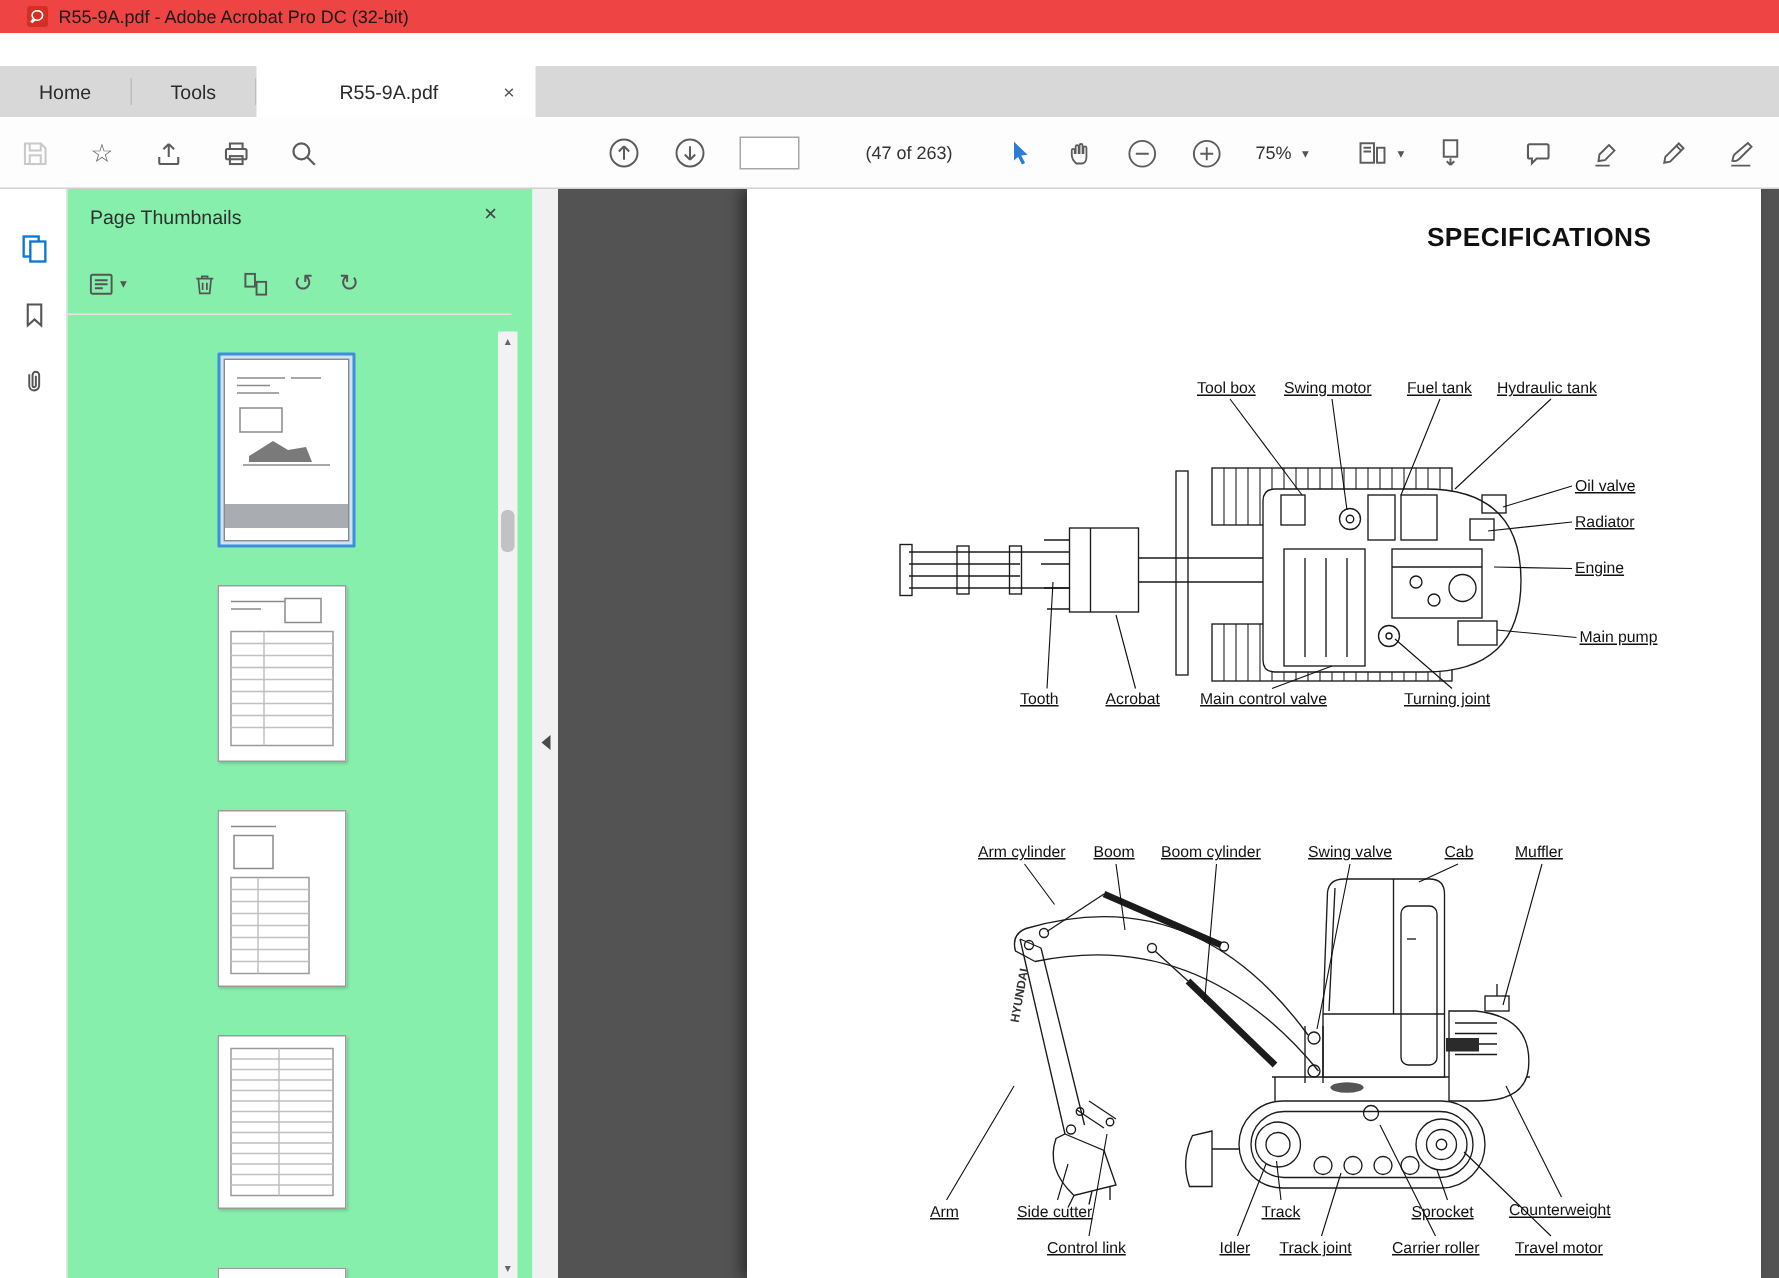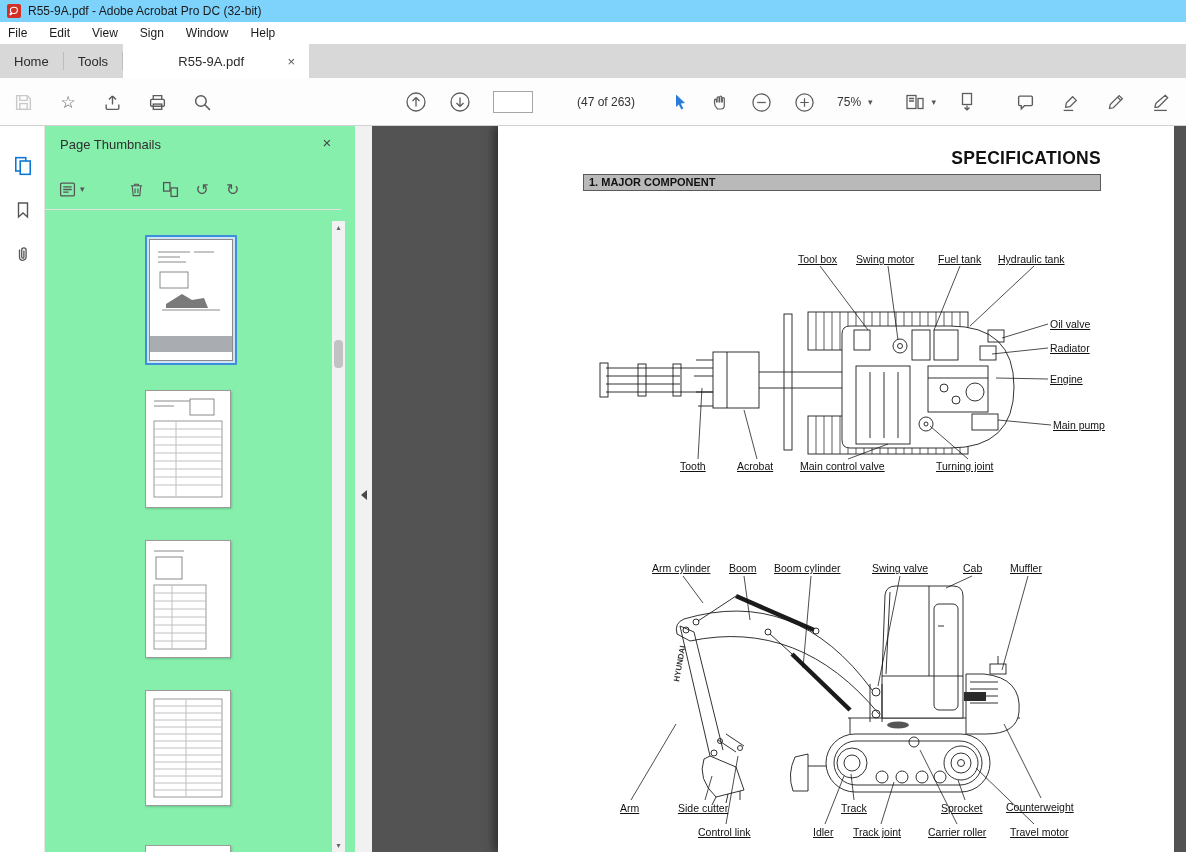--- a/index.html
+++ b/index.html
@@ -1,30 +1,30 @@
 <!DOCTYPE html>
 <html><head>
 <meta charset="utf-8">
 <style>
   * { box-sizing: border-box; margin: 0; padding: 0; }
   html,body { width:1186px; height:852px; }
   body { font-family:"Liberation Sans", sans-serif; background:#fff; overflow:hidden; position:relative; }
   .app { position:absolute; inset:0; width:1186px; height:852px; }
 
   
-  .titlebar { position:absolute; left:0; top:0; width:1186px; height:22px; background:#7dd3fc; display:flex; align-items:center; padding-left:7px; gap:7px; }
+  .titlebar { position:absolute; left:0; top:0; width:1186px; height:22px; background:#ef4444; display:flex; align-items:center; padding-left:18px; gap:7px; }
   .titlebar .title { font-size:12px; color:#1a1a1a; }
 
   
   .menubar { position:absolute; left:0; top:22px; width:1186px; height:22px; background:#fff; display:flex; align-items:center; padding-left:8px; gap:22px; }
   .menubar span { font-size:12px; color:#1a1a1a; cursor:default; }
 
   
   .tabbar { position:absolute; left:0; top:44px; width:1186px; height:34px; background:#d8d8d8; display:flex; align-items:stretch; }
-  .tab { display:flex; align-items:center; justify-content:flex-start; font-size:13px; color:#2b2b2b; padding:0 14px; position:relative; }
+  .tab { display:flex; align-items:center; justify-content:flex-start; font-size:13px; color:#2b2b2b; padding:0 26px; position:relative; }
   .tab.inactive { background:transparent; }
   .tab-sep { width:1px; height:18px; background:#bdbdbd; align-self:center; }
   .tab.doc { background:#fff; width:186px; padding:0 10px 0 16px; justify-content:space-between; }
   .tab.doc .close { font-size:13px; color:#555; padding:0 4px; }
 
   
   .toolbar { position:absolute; left:0; top:78px; width:1186px; height:48px; background:#fdfdfd; border-bottom:1px solid #d2d2d2; }
   .tgroup { position:absolute; top:0; height:48px; display:flex; align-items:center; }
   .tg-left { left:14px; gap:26px; }
   .tg-center { left:405px; gap:22px; }
@@ -81,28 +81,20 @@
 <div class="app">
 
   <div class="titlebar">
     <svg width="14" height="14" viewBox="0 0 14 14">
       <rect x="0" y="0" width="14" height="14" rx="2" fill="#d32f26"></rect>
       <path d="M7 3.2c1.9 0 3.4 1.2 3.4 2.9 0 1.9-1.6 3.4-3.6 3.4-.6 0-1.2-.1-1.7-.4l-1.4 1.7-.8-.5 1.5-1.9C3.7 7.8 3.4 7 3.4 6.2 3.4 4.5 5 3.2 7 3.2z" fill="none" stroke="#fff" stroke-width="1.1"></path>
     </svg>
     <span class="title">R55-9A.pdf - Adobe Acrobat Pro DC (32-bit)</span>
   </div>
 
-  <div class="menubar">
-    <span>File</span>
-    <span>Edit</span>
-    <span>View</span>
-    <span>Sign</span>
-    <span>Window</span>
-    <span>Help</span>
-  </div>
 
   <div class="tabbar">
     <div class="tab inactive">
         <span>Home</span>
       </div>
     <div class="tab-sep"></div>
     <div class="tab inactive">
         <span>Tools</span>
       </div>
     <div class="tab-sep"></div>
@@ -327,21 +319,20 @@
     </div>
 
     <div class="gutter">
       <div class="collapse-handle"></div>
     </div>
 
     <div class="docarea">
       <div class="page">
 
         <span class="page-heading">SPECIFICATIONS</span>
-        <div class="section-bar">1. MAJOR COMPONENT</div>
 
         <svg class="page-svg" viewBox="0 0 676 726">
 
           <g stroke="#1b1b1b" stroke-width="0.9" fill="none">
             <path d="M108 242H215M108 266H215M108 250H182M108 258H182"></path>
             <rect x="102" y="237" width="8" height="34"></rect>
             <rect x="140" y="238" width="8" height="32"></rect>
             <rect x="175" y="238" width="8" height="32"></rect>
             <path d="M261 246H346M261 262H346"></path>
             <rect x="215" y="226" width="46" height="56"></rect>

